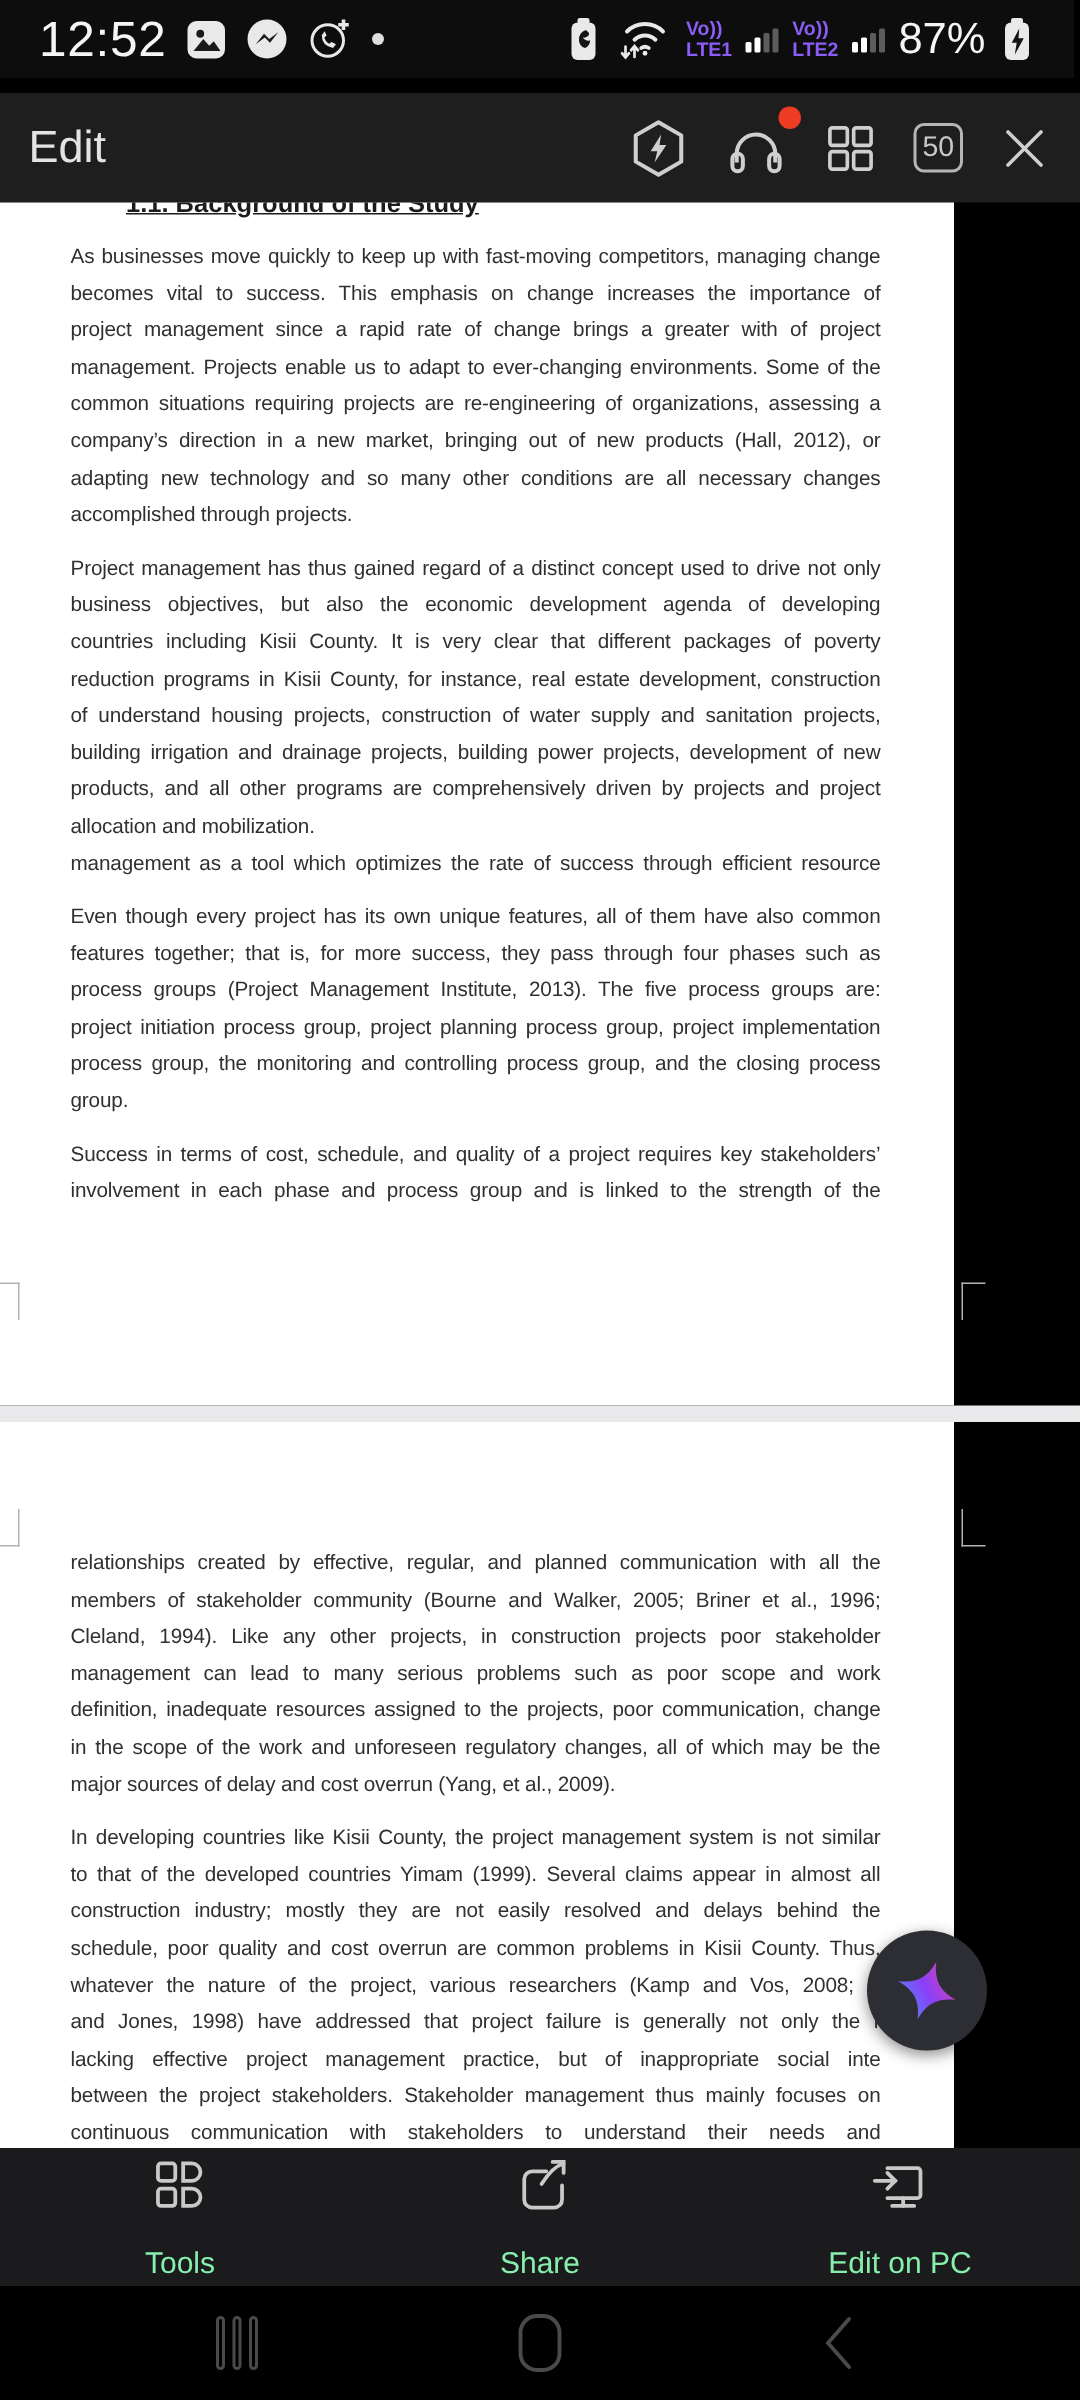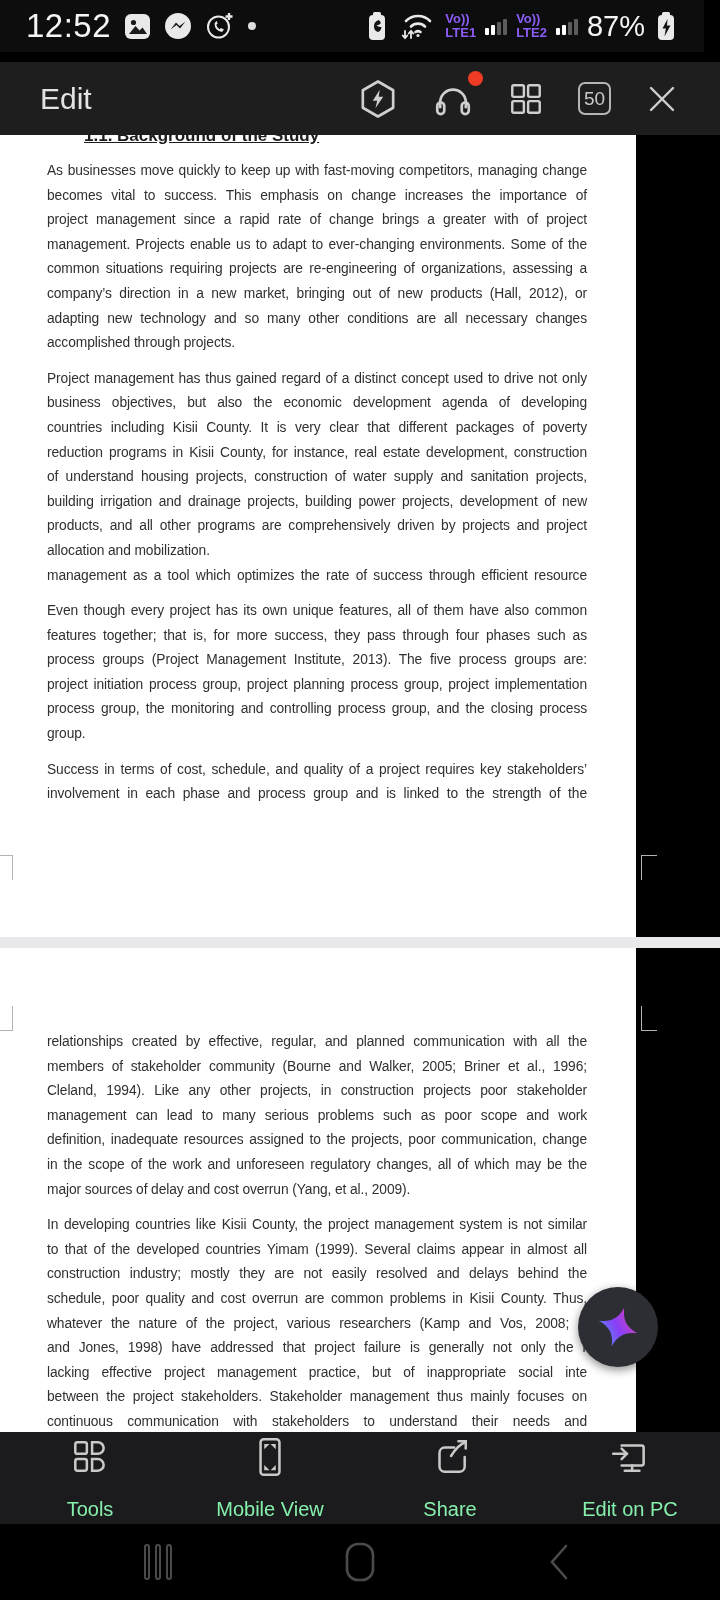--- a/index.html
+++ b/index.html
@@ -1,39 +1,39 @@
 <!DOCTYPE html>
 <html><head>
 <meta charset="utf-8">
 <style>
   html,body{margin:0;padding:0;background:#000;}
   .screen{position:relative;width:720px;height:1600px;background:#000;overflow:hidden;
           font-family:"Liberation Sans",sans-serif;-webkit-font-smoothing:antialiased;}
 
   
-  .status-bar{position:absolute;top:0;left:0;right:16px;height:52px;background:#0d0d0d;
+  .status-bar{position:absolute;top:0;left:0;right:4px;height:52px;background:#0d0d0d;
               display:flex;align-items:center;padding:0 26px;box-sizing:border-box;color:#f2f2f2;}
   .sb-left{display:flex;align-items:center;gap:13px;}
   .time{font-size:33px;letter-spacing:.5px;color:#f5f5f5;}
   .sb-right{margin-left:auto;display:flex;align-items:center;gap:9px;}
   .volte{display:flex;flex-direction:column;line-height:1.05;}
   .volte span{font-size:13px;font-weight:bold;color:#8b5cf6;}
   .bars{display:flex;align-items:flex-end;gap:2px;height:17px;}
   .bars i{display:block;width:4px;border-radius:1px;background:#5c5c5c;}
   .bars i:nth-child(1){height:7px}.bars i:nth-child(2){height:10px}
   .bars i:nth-child(3){height:13px}.bars i:nth-child(4){height:16px}
   .bars i.on{background:#fff;}
   .percent{font-size:29px;color:#f5f5f5;}
   .notif-dot{width:8px;height:8px;border-radius:50%;background:#dedede;}
 
   
   .edit-bar{position:absolute;top:62px;left:0;right:0;height:73px;background:#1e1e1e;
-            display:flex;align-items:center;padding:0 40px;box-sizing:border-box;justify-content:flex-end;}
+            display:flex;align-items:center;padding:0 19px;box-sizing:border-box;justify-content:flex-end;}
   .edit-label{color:#e3e3e3;font-size:30px;}
-  .edit-actions{margin-left:auto;display:flex;align-items:center;gap:33px;}
+  .edit-actions{margin-left:auto;display:flex;align-items:center;gap:23px;}
   .icon-btn{position:relative;display:flex;align-items:center;justify-content:center;}
   .red-dot{position:absolute;top:-7px;right:-9px;width:15px;height:15px;border-radius:50%;}
   .badge50{min-width:33px;height:33px;border:2.5px solid #b5b5b5;border-radius:7px;color:#c9c9c9;
            font-size:19px;display:flex;align-items:center;justify-content:center;box-sizing:border-box;padding:0 2px;}
 
   
   .page{position:absolute;left:0;width:636px;background:#fff;overflow:hidden;}
   .page1{top:135px;height:802px;}
   .page2{top:948px;height:484px;}
   .page-sep{position:absolute;left:0;top:937px;width:720px;height:11px;background:#e9e9eb;}
@@ -274,30 +274,20 @@
     <div class="footer-item">
       <svg width="42" height="42" viewBox="0 0 40 40" fill="none" stroke="#c9c9c9" stroke-width="2.4">
         <rect x="6" y="6" width="11" height="11" rx="2"></rect>
         <path d="M22 6 h5.5 a5.5 5.5 0 0 1 0 11 h-5.5 z"></path>
         <rect x="6" y="22" width="11" height="11" rx="2"></rect>
         <path d="M22 22 h5.5 a5.5 5.5 0 0 1 0 11 h-5.5 z"></path>
       </svg>
       <span>Tools</span>
     </div>
     <div class="footer-item">
-      <svg width="42" height="42" viewBox="0 0 40 40" fill="none" stroke="#c9c9c9" stroke-width="2.4">
-        <rect x="11" y="3" width="18" height="34" rx="3"></rect>
-        <polygon points="14.5,7.5 19.5,7.5 14.5,12.5" fill="#c9c9c9" stroke="none"></polygon>
-        <polygon points="25.5,7.5 20.5,7.5 25.5,12.5" fill="#c9c9c9" stroke="none"></polygon>
-        <polygon points="14.5,32.5 19.5,32.5 14.5,27.5" fill="#c9c9c9" stroke="none"></polygon>
-        <polygon points="25.5,32.5 20.5,32.5 25.5,27.5" fill="#c9c9c9" stroke="none"></polygon>
-      </svg>
-      <span>Mobile View</span>
-    </div>
-    <div class="footer-item">
       <svg width="42" height="42" viewBox="0 0 40 40" fill="none" stroke="#c9c9c9" stroke-width="2.4" stroke-linecap="round">
         <path d="M24 11 h-9 a5 5 0 0 0 -5 5 v13 a5 5 0 0 0 5 5 h14 a5 5 0 0 0 5 -5 v-9"></path>
         <path d="M21 19 Q28 8 35 6"></path>
         <path d="M28 5 h7 v7"></path>
       </svg>
       <span>Share</span>
     </div>
     <div class="footer-item">
       <svg width="42" height="42" viewBox="0 0 40 40" fill="none" stroke="#c9c9c9" stroke-width="2.4" stroke-linecap="round">
         <path d="M12 9 h19 a2 2 0 0 1 2 2 v15 a2 2 0 0 1 -2 2 h-19"></path>

